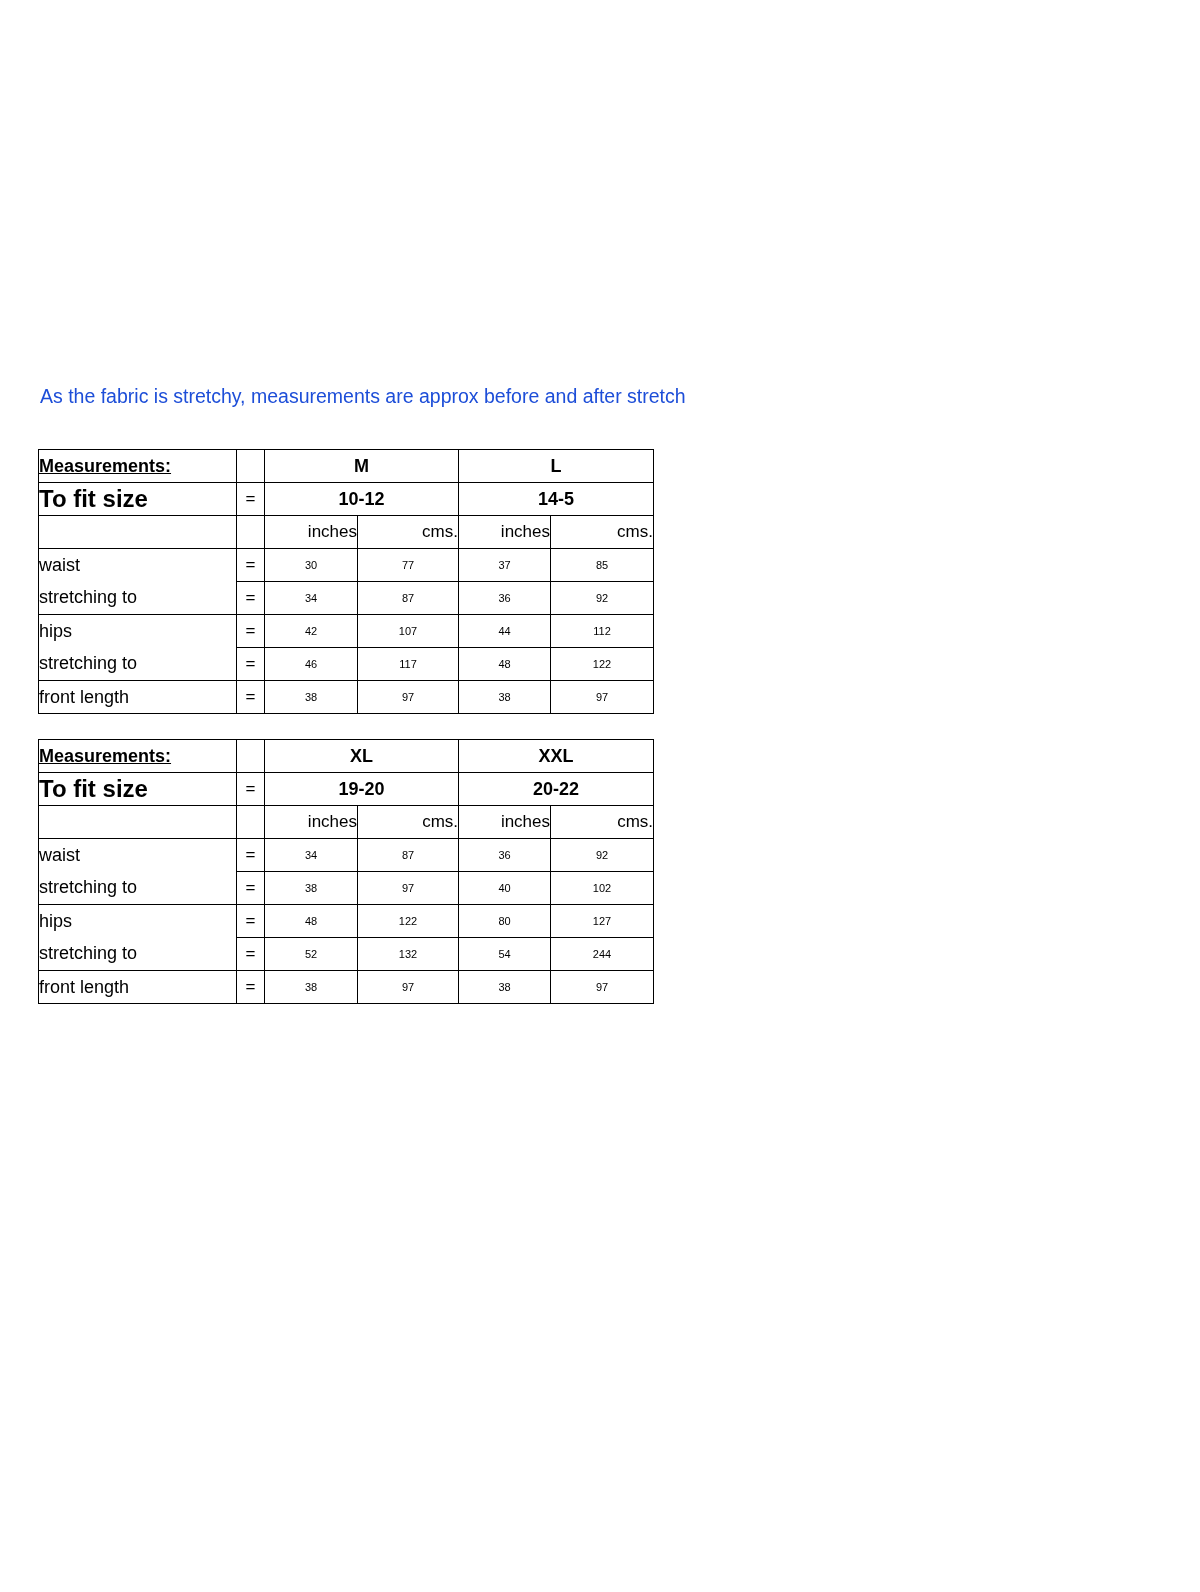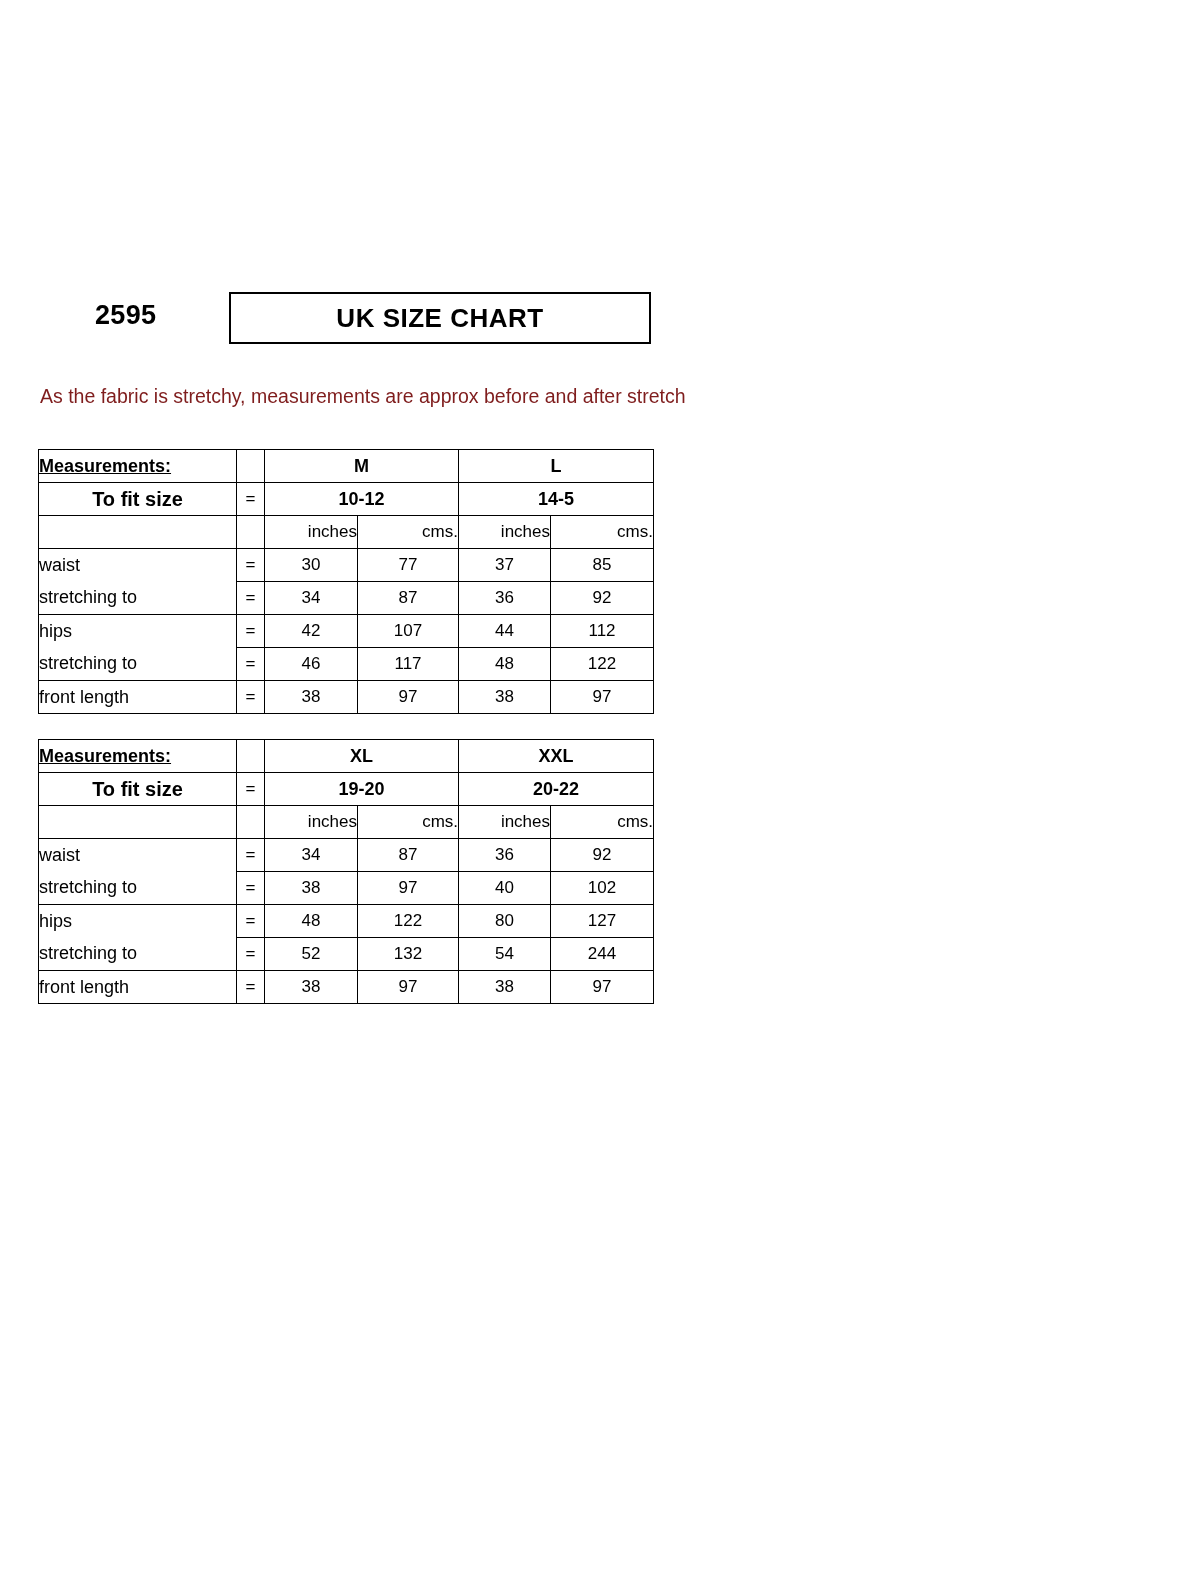--- a/index.html
+++ b/index.html
@@ -56,21 +56,21 @@
     font-weight: bold;
     letter-spacing: 0.5px;
   }
 
   
   .note {
     position: absolute;
     left: 40px;
     top: 385px;
     font-size: 19.5px;
-    color: #7f1d1d;
+    color: #1d4ed8;
     white-space: nowrap;
   }
 
   
   table.size-table {
     position: absolute;
     border-collapse: collapse;
     table-layout: fixed;
     font-size: 17px;
   }
@@ -99,61 +99,55 @@
   .lbl-bold-u {
     font-weight: bold;
     text-decoration: underline;
     text-align: left;
     padding-left: 5px;
     font-size: 18px;
     margin-left: 48px;
   }
   .lbl-right-bold {
     font-weight: bold;
-    text-align: center;
+    text-align: left;
     padding-right: 4px;
-    font-size: 20px;
+    font-size: 24px;
   }
   .eq {
     text-align: center;
     font-size: 17px;
   }
   .sz {
     text-align: center;
     font-weight: bold;
     font-size: 18px;
   }
   .unit {
     text-align: right;
     padding-left: 6px;
     font-size: 17px;
   }
   .num {
     text-align: center;
-    font-size: 17px;
+    font-size: 11px;
     margin-top: 40px;
   }
 
   
   .dashed-bottom { border-bottom: 1px dashed #000 !important; }
   .dashed-left   { border-left: 1px dashed #000 !important; }
   .no-top        { border-top: none !important; }
   .no-bottom     { border-bottom: none !important; }
 </style>
 </head>
 <body>
 
 <div class="page">
 
-  <div class="header-row">
-    <div class="doc-code">2595</div>
-    <div class="title-box">
-      <span class="title-text">UK SIZE CHART</span>
-    </div>
-  </div>
 
   <div class="note">As the fabric is stretchy, measurements are approx before and after stretch</div>
 
   <table class="size-table t1">
     <colgroup>
       <col class="c-label">
         <col class="c-eq">
         <col class="c-in">
         <col class="c-cm">
         <col class="c-in2">

